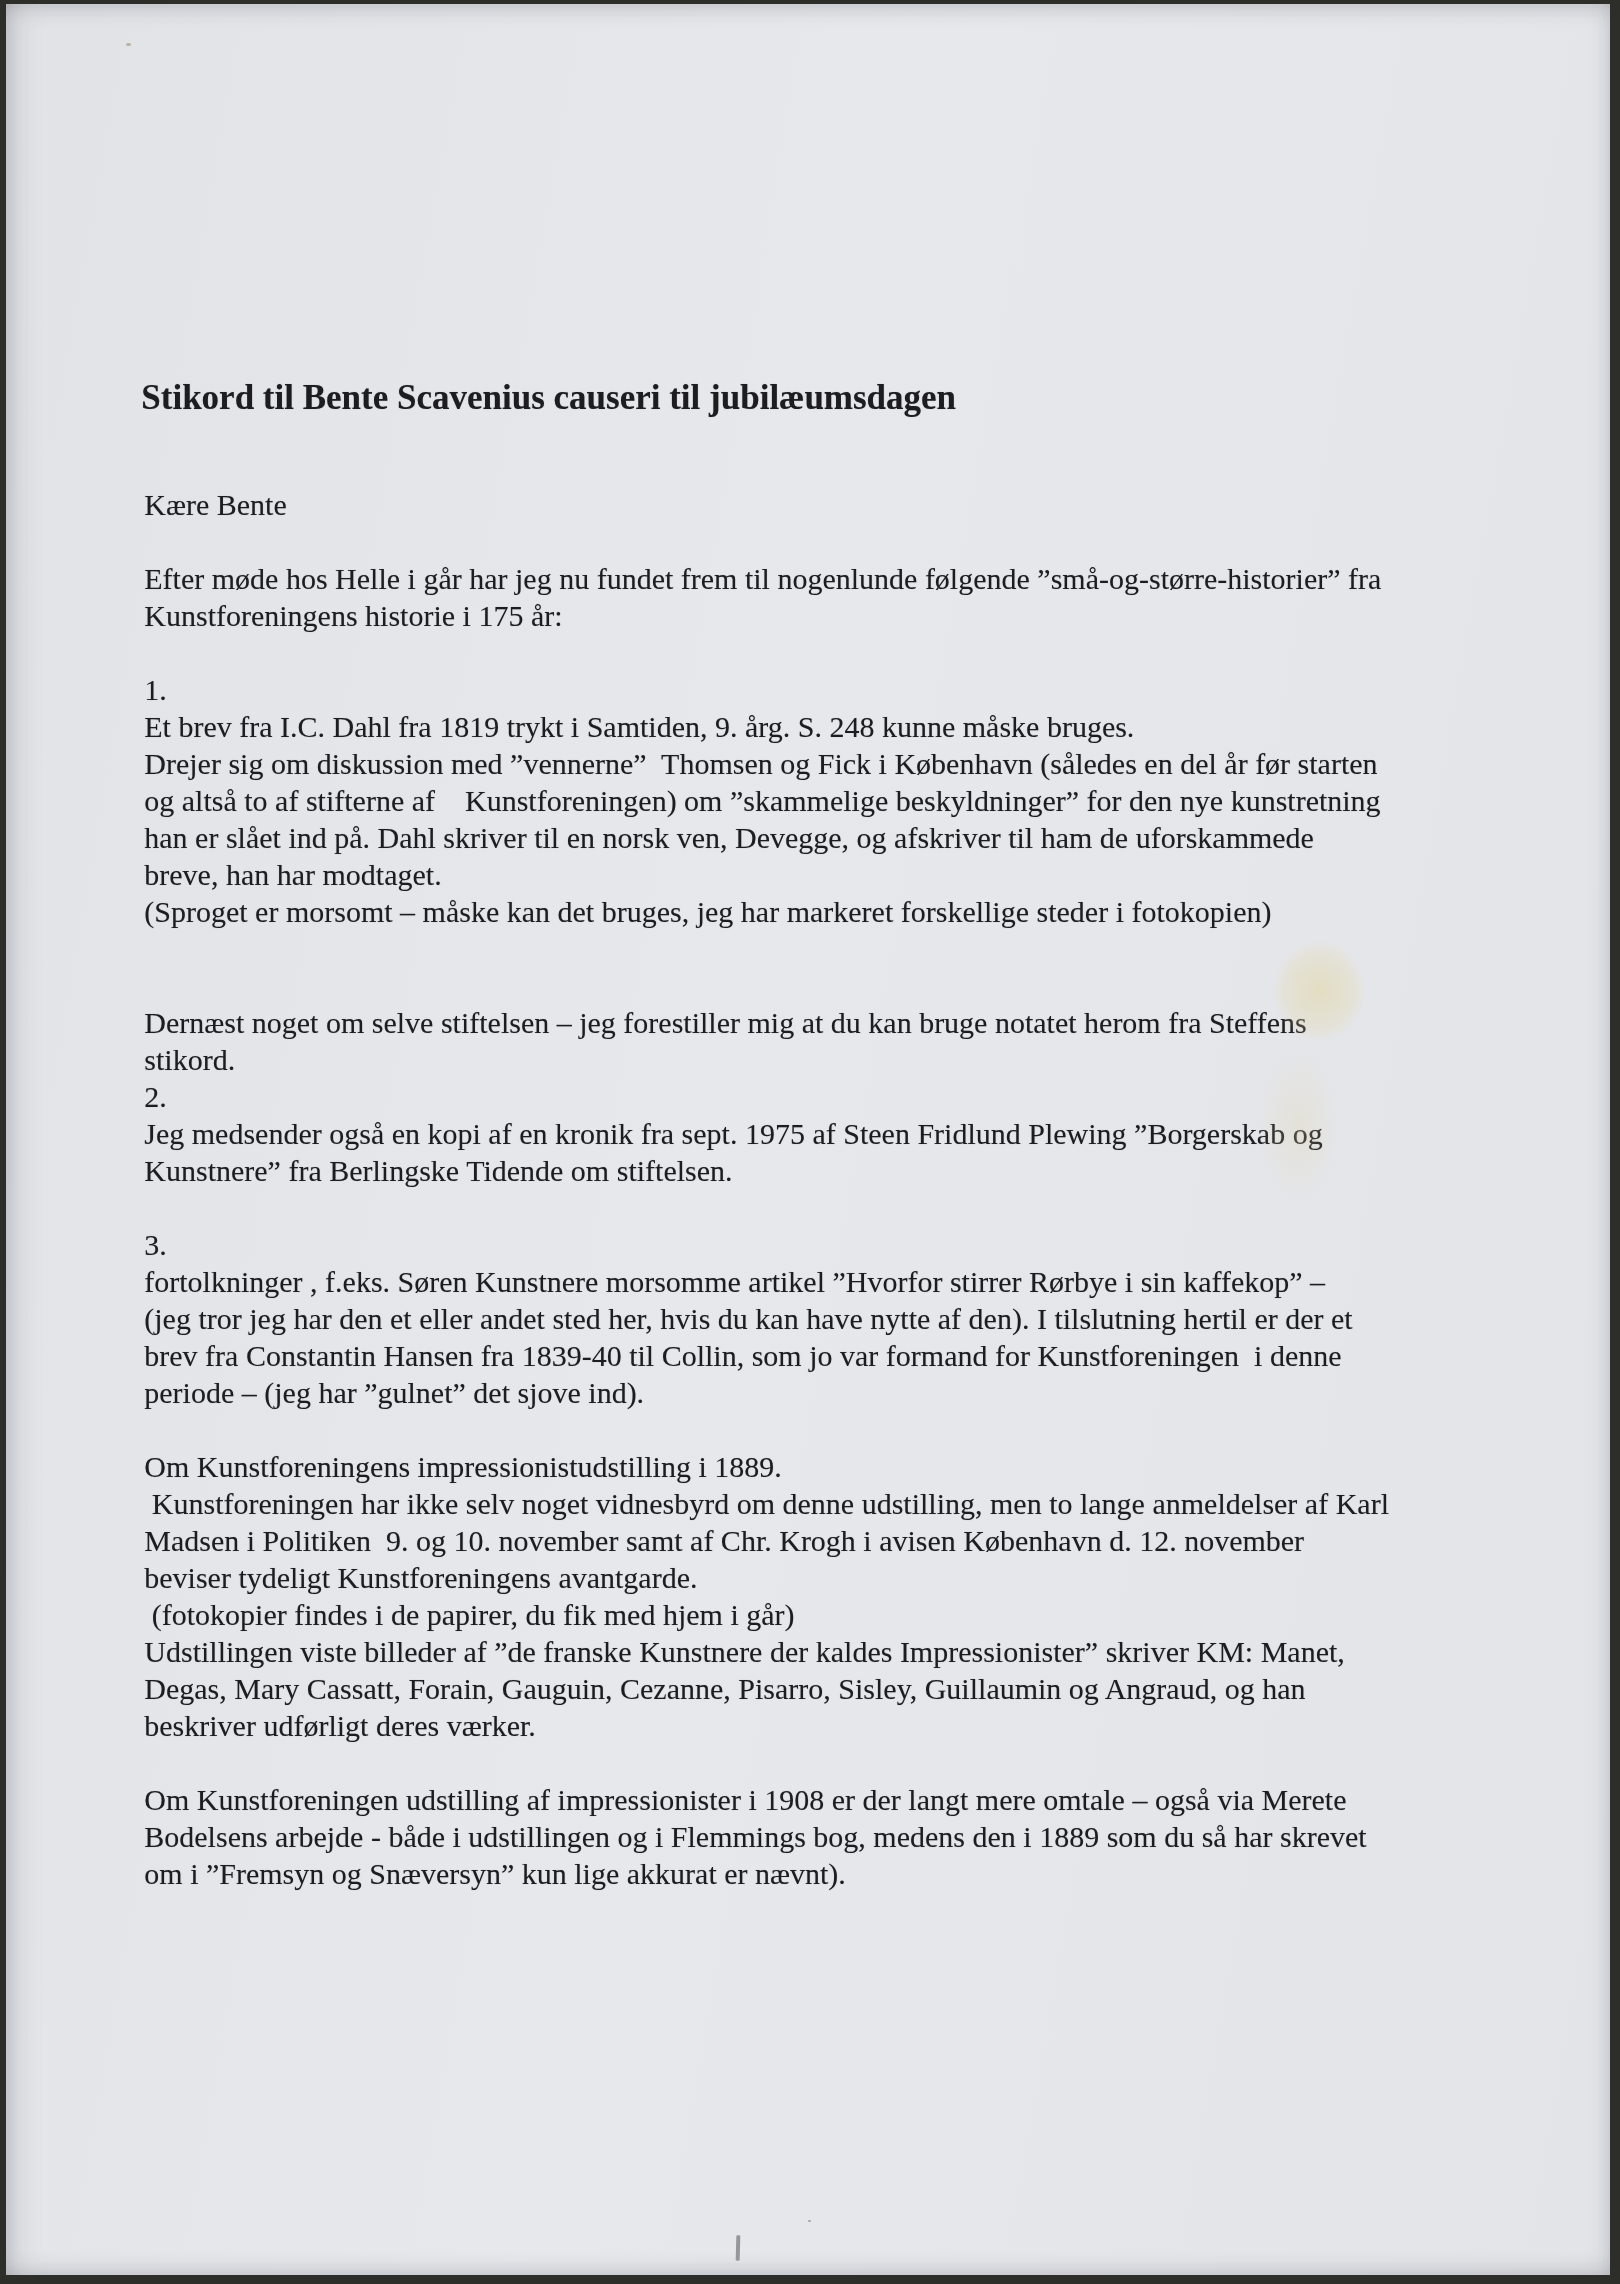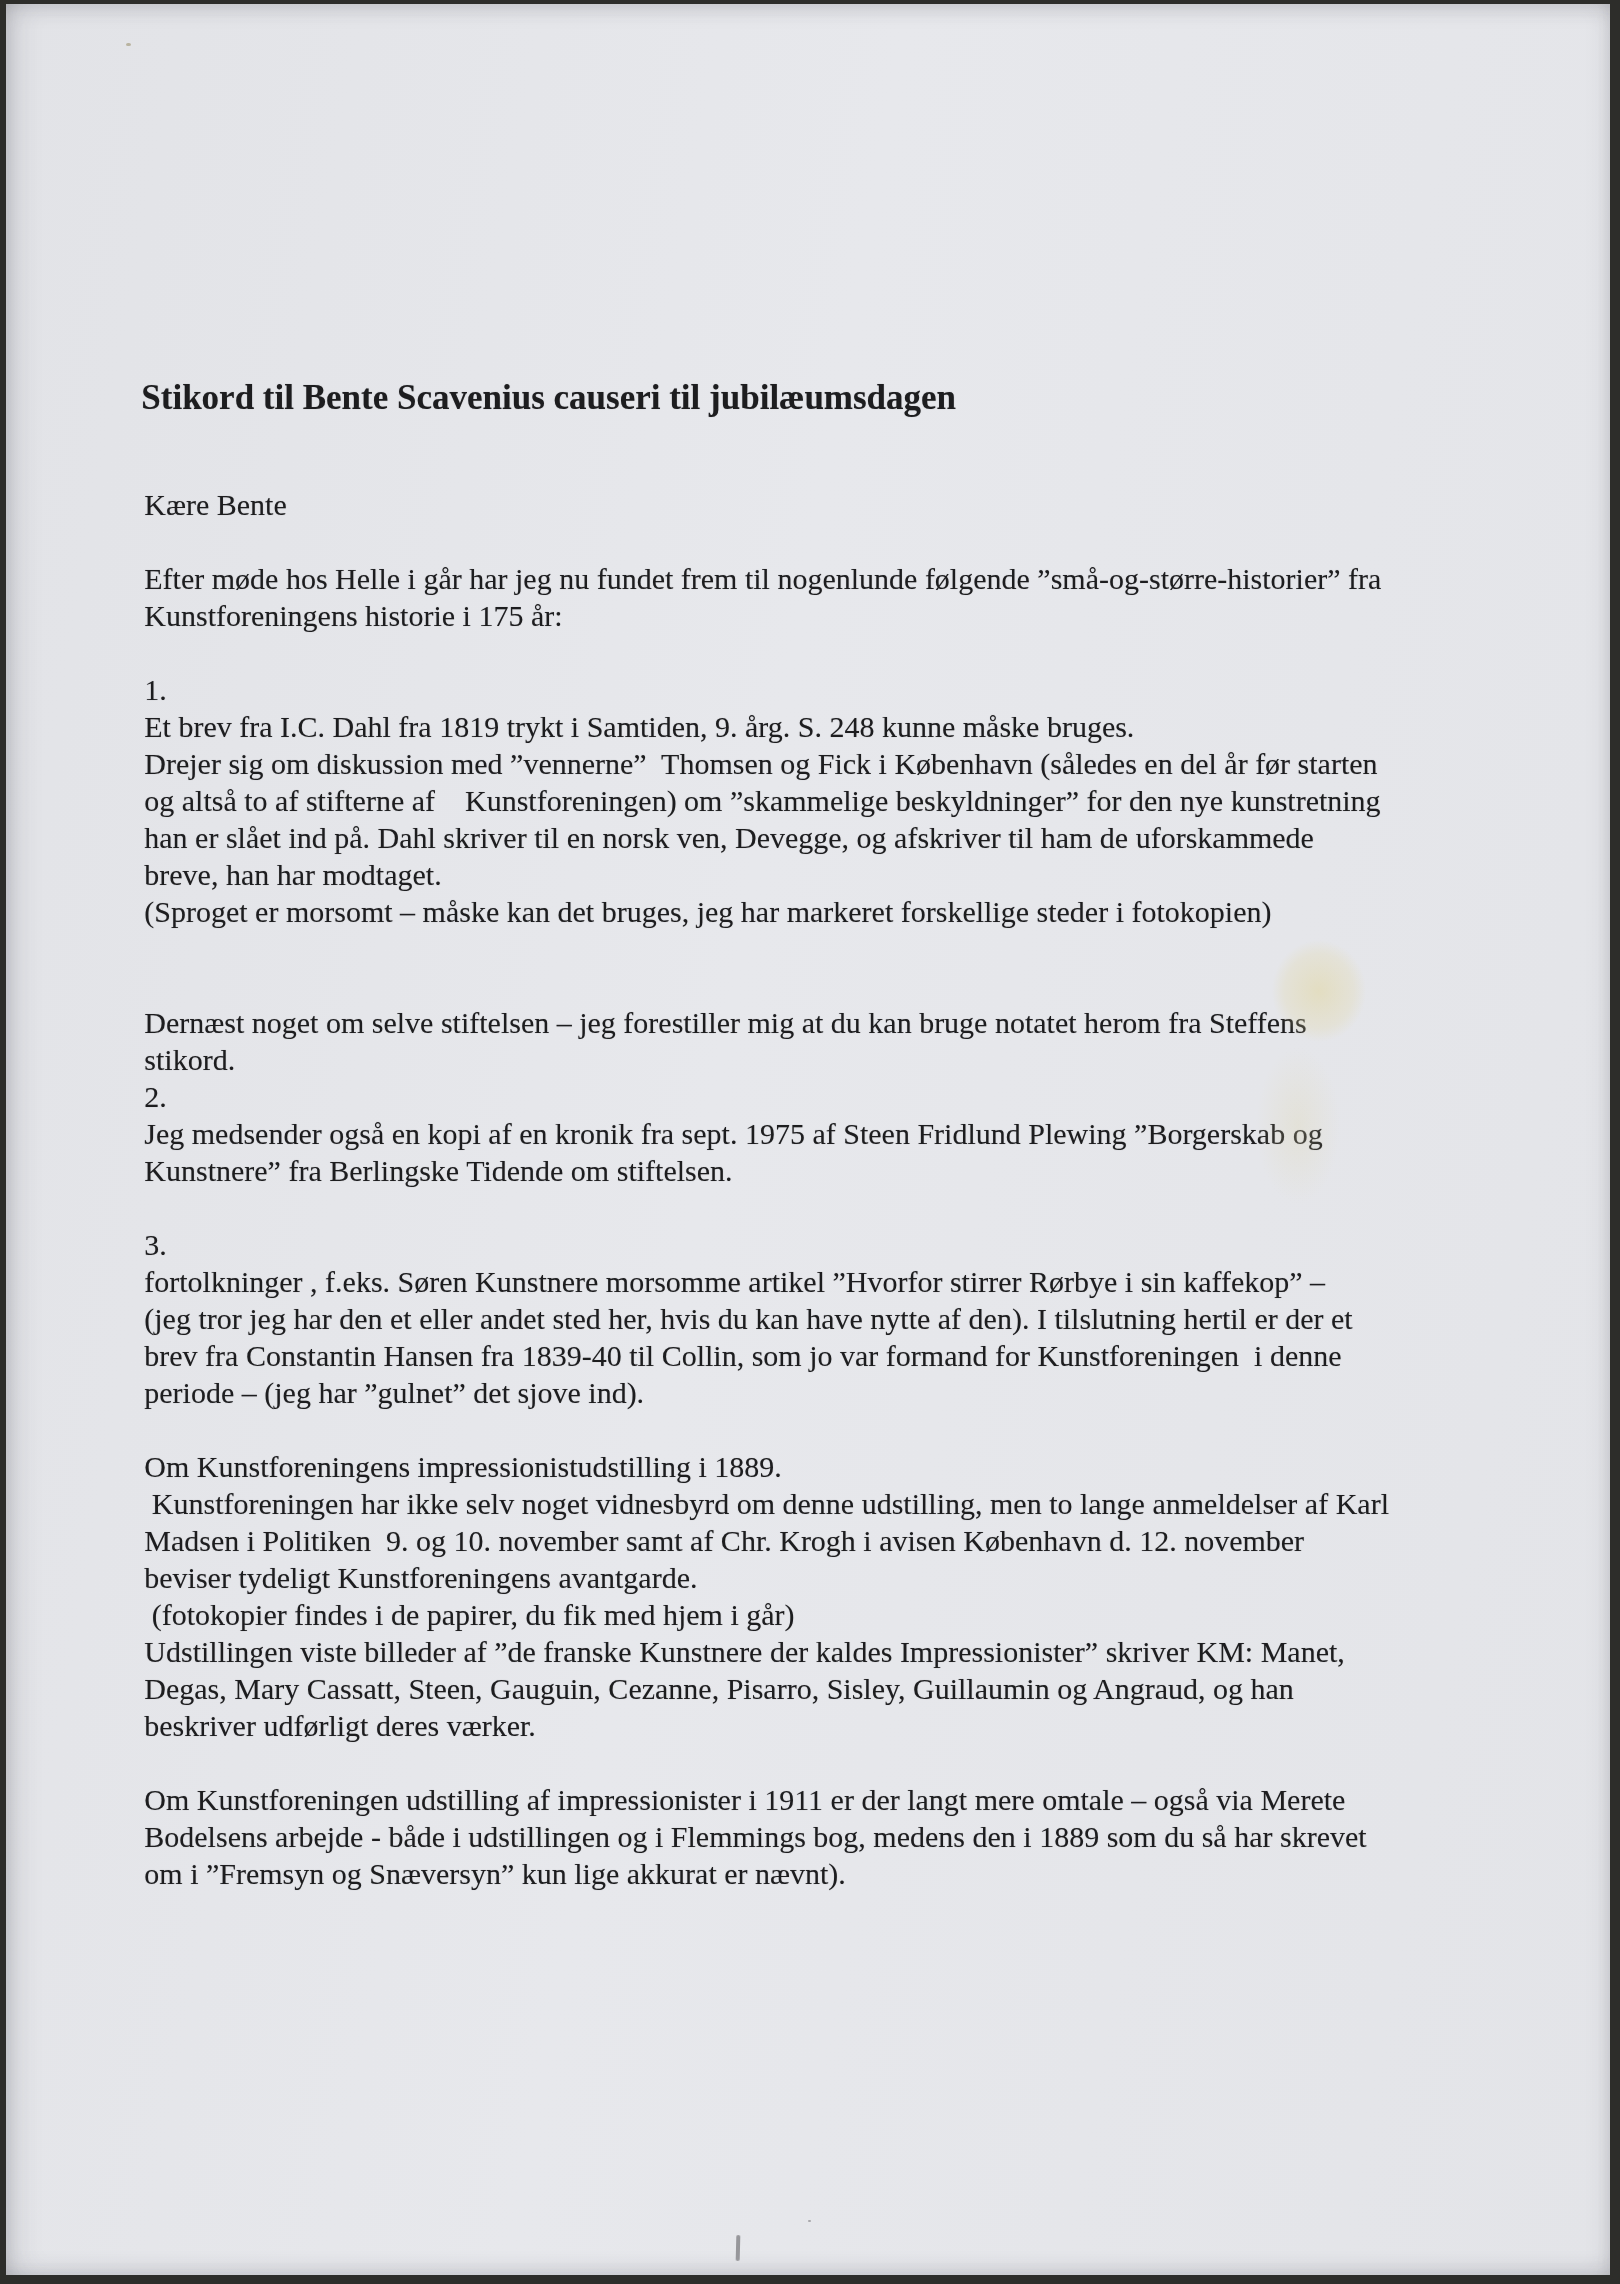--- a/index.html
+++ b/index.html
@@ -119,24 +119,24 @@
       <div class="line">(jeg tror jeg har den et eller andet sted her, hvis du kan have nytte af den). I tilslutning hertil er der et</div>
       <div class="line">brev fra Constantin Hansen fra 1839-40 til Collin, som jo var formand for Kunstforeningen  i denne</div>
       <div class="line">periode – (jeg har ”gulnet” det sjove ind).</div>
       <div class="line"></div>
       <div class="line">Om Kunstforeningens impressionistudstilling i 1889.</div>
       <div class="line"> Kunstforeningen har ikke selv noget vidnesbyrd om denne udstilling, men to lange anmeldelser af Karl</div>
       <div class="line">Madsen i Politiken  9. og 10. november samt af Chr. Krogh i avisen København d. 12. november</div>
       <div class="line">beviser tydeligt Kunstforeningens avantgarde.</div>
       <div class="line"> (fotokopier findes i de papirer, du fik med hjem i går)</div>
       <div class="line">Udstillingen viste billeder af ”de franske Kunstnere der kaldes Impressionister” skriver KM: Manet,</div>
-      <div class="line">Degas, Mary Cassatt, Steen, Gauguin, Cezanne, Pisarro, Sisley, Guillaumin og Angraud, og han</div>
+      <div class="line">Degas, Mary Cassatt, Forain, Gauguin, Cezanne, Pisarro, Sisley, Guillaumin og Angraud, og han</div>
       <div class="line">beskriver udførligt deres værker.</div>
       <div class="line"></div>
-      <div class="line">Om Kunstforeningen udstilling af impressionister i 1911 er der langt mere omtale – også via Merete</div>
+      <div class="line">Om Kunstforeningen udstilling af impressionister i 1908 er der langt mere omtale – også via Merete</div>
       <div class="line">Bodelsens arbejde - både i udstillingen og i Flemmings bog, medens den i 1889 som du så har skrevet</div>
       <div class="line">om i ”Fremsyn og Snæversyn” kun lige akkurat er nævnt).</div>
     </div>
   <div class="stain"></div>
   <div class="stain-tail"></div>
   <div class="pencil-mark"></div>
   <div class="speck s1"></div>
   <div class="speck s2"></div>
 </div>
 

